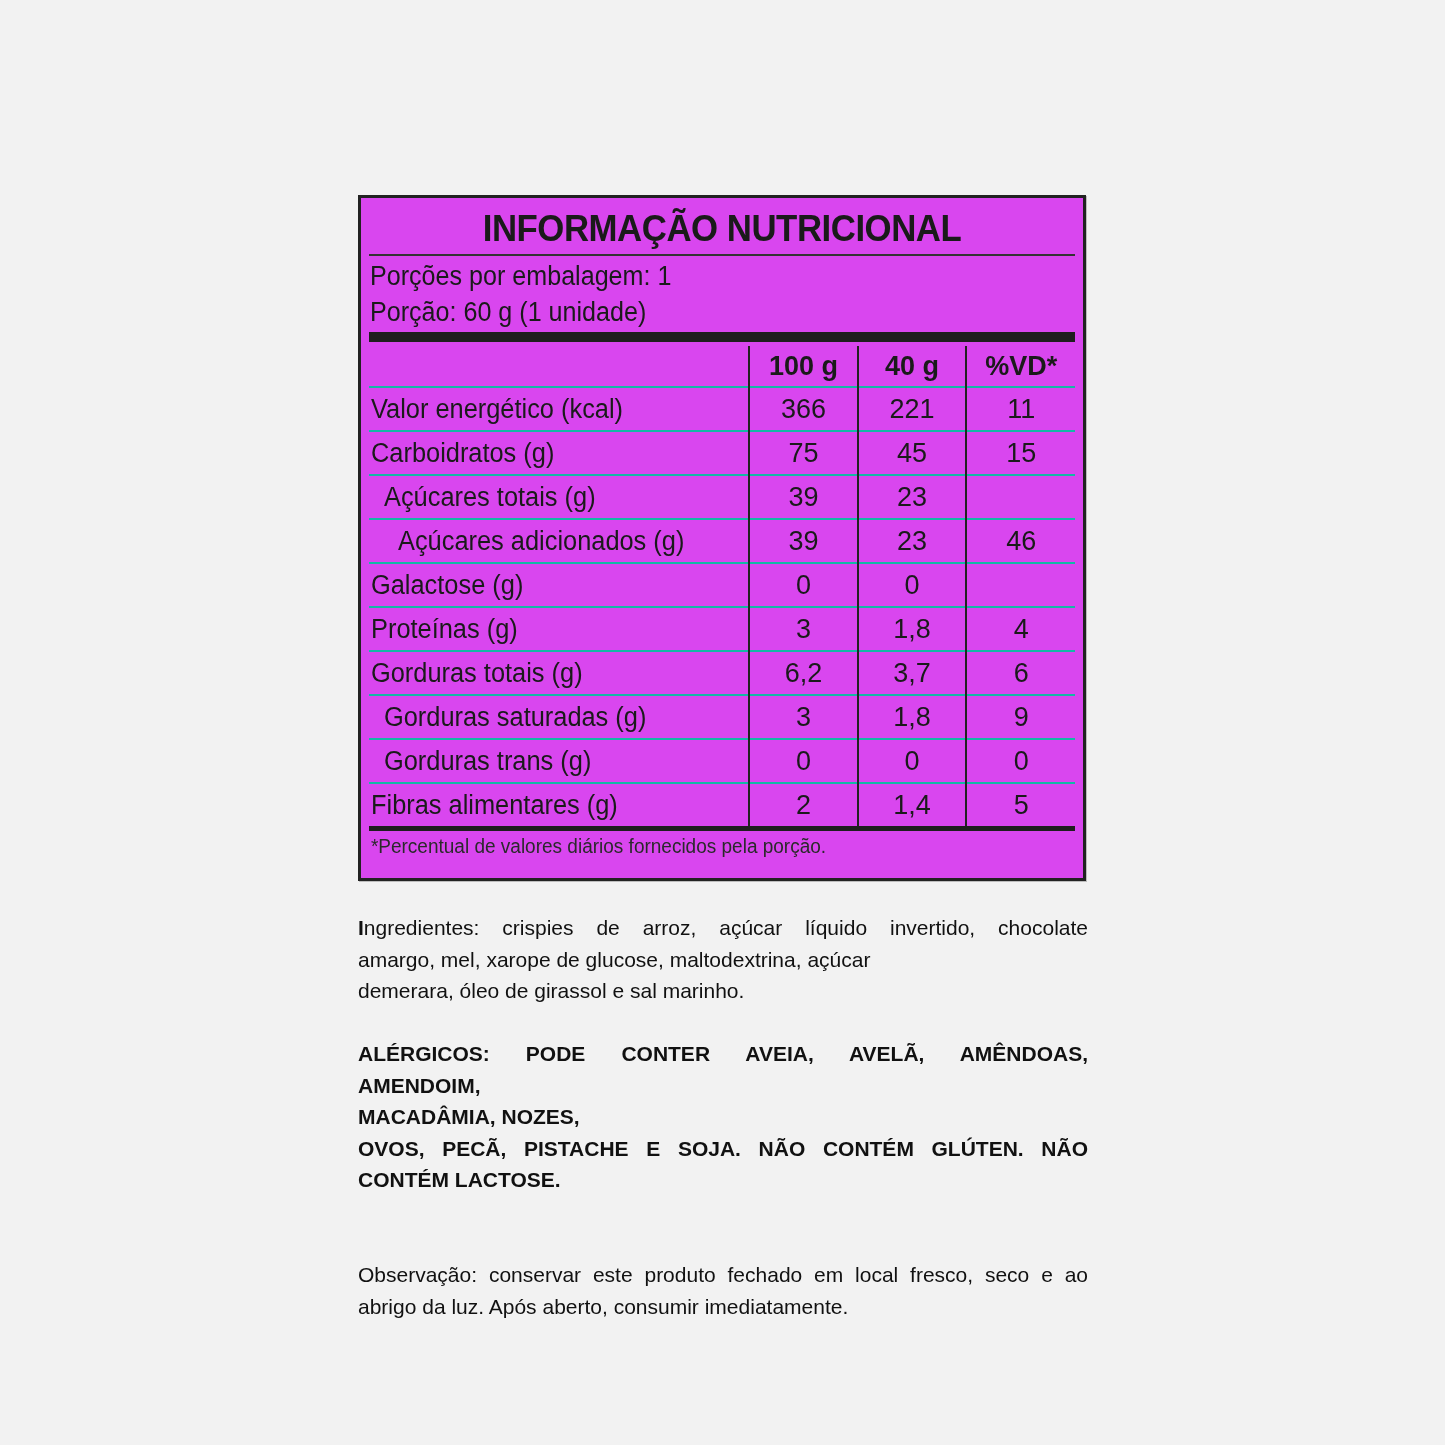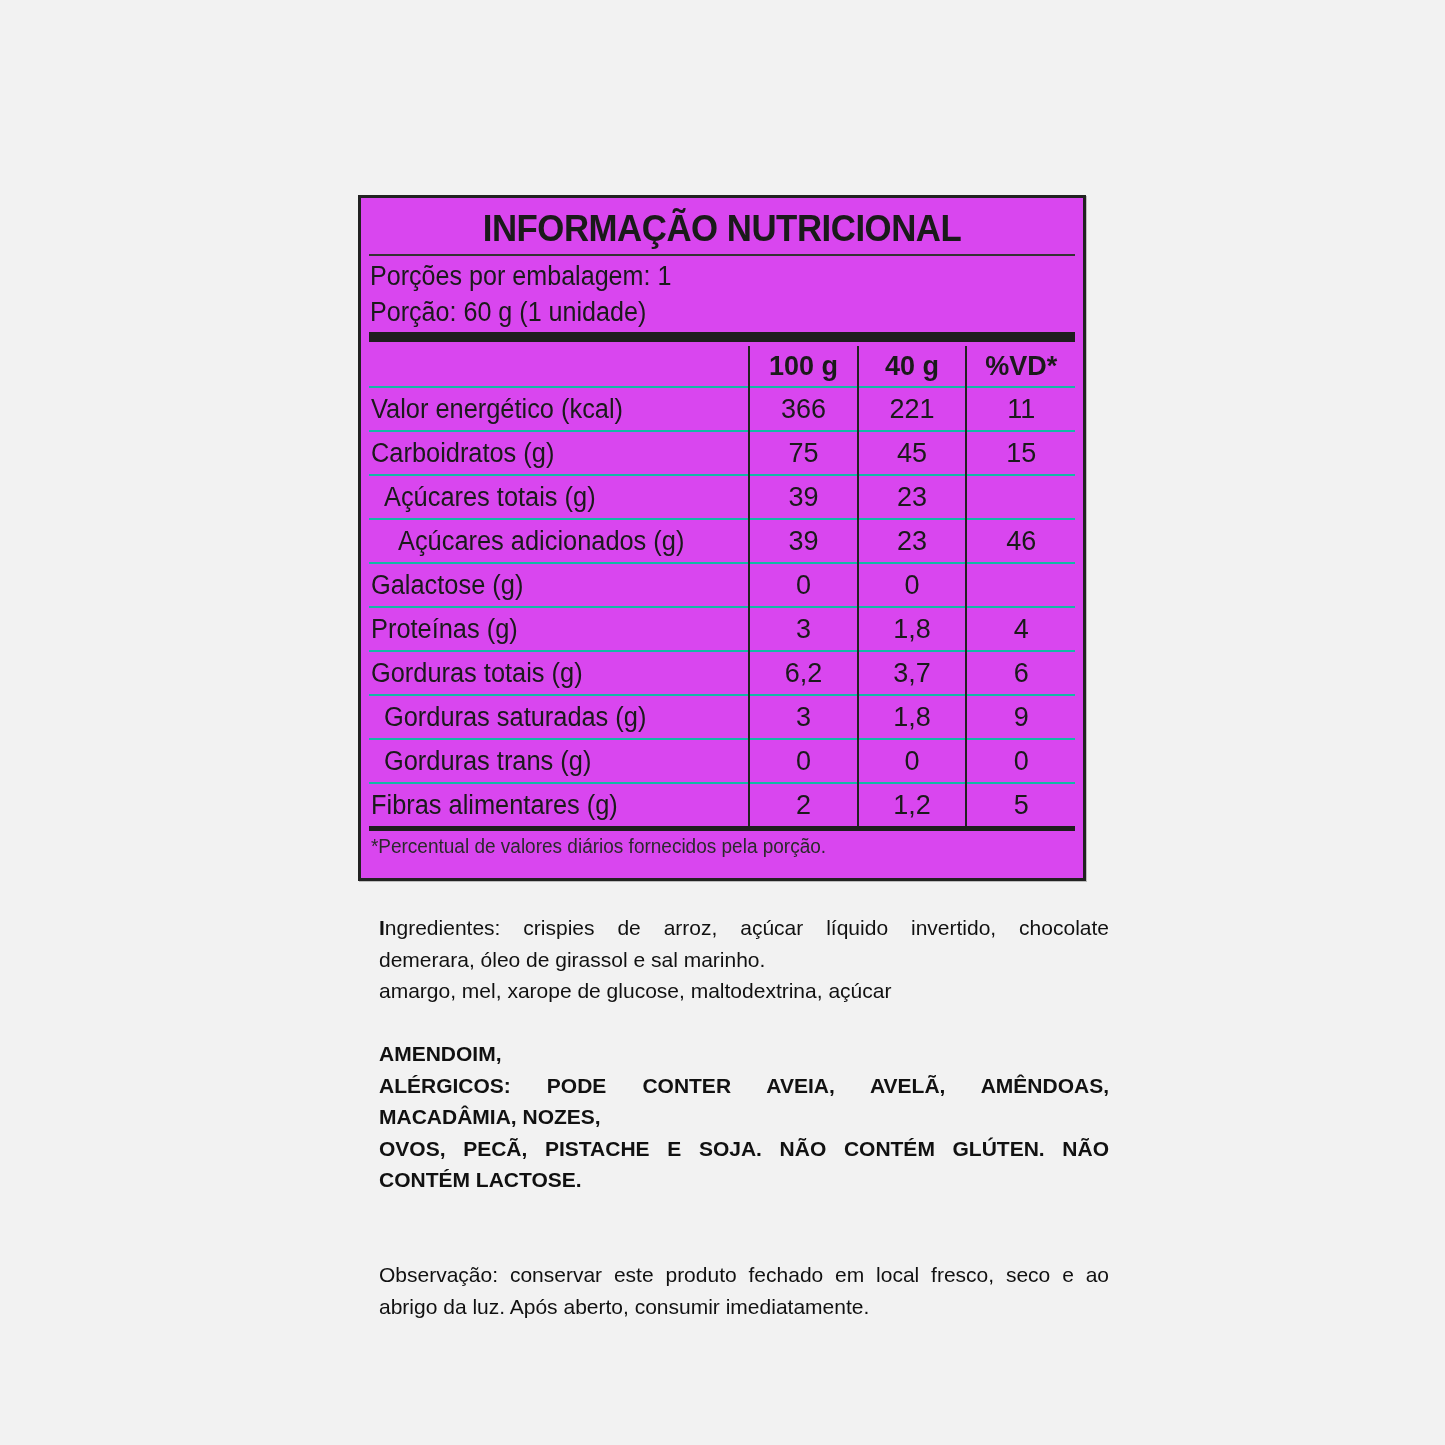--- a/index.html
+++ b/index.html
@@ -114,21 +114,21 @@
       line-height: 30px;
       color: #2a2a2a;
       padding-left: 2px;
       transform-origin: left;
       transform: scaleX(0.95);
       white-space: nowrap;
     }
 
     .text-block {
       position: absolute;
-      left: 379px;
+      left: 358px;
       width: 730px;
       font-size: 21px;
       line-height: 31.5px;
       color: #111;
       text-align: justify;
     }
     .ingredients { top: 912px; }
     .allergens { top: 1038px; font-weight: bold; }
     .observation { top: 1259px; }
     .line {
@@ -218,39 +218,39 @@
         </tr>
         <tr class="row">
           <td class="name indent-1"><span>Gorduras trans (g)</span></td>
           <td class="val">0</td>
           <td class="val">0</td>
           <td class="val">0</td>
         </tr>
         <tr class="row">
           <td class="name"><span>Fibras alimentares (g)</span></td>
           <td class="val">2</td>
-          <td class="val">1,2</td>
+          <td class="val">1,4</td>
           <td class="val">5</td>
         </tr>
       </tbody>
     </table>
     <div class="bottom-rule"></div>
     <div class="footnote">*Percentual de valores diários fornecidos pela porção.</div>
   </div>
 </div>
 
 <div class="text-block ingredients">
   <span class="line"><span class="ing-lead">I</span><span>ngredientes: crispies de arroz, açúcar líquido invertido, chocolate</span></span>
+  <span class="line last">amargo, mel, xarope de glucose, maltodextrina, açúcar</span>
   <span class="line last">demerara, óleo de girassol e sal marinho.</span>
-  <span class="line last">amargo, mel, xarope de glucose, maltodextrina, açúcar</span>
 </div>
 
 <div class="text-block allergens">
+  <span class="line">ALÉRGICOS: PODE CONTER AVEIA, AVELÃ, AMÊNDOAS,</span>
   <span class="line last">AMENDOIM,</span>
-  <span class="line">ALÉRGICOS: PODE CONTER AVEIA, AVELÃ, AMÊNDOAS,</span>
   <span class="line last">MACADÂMIA, NOZES,</span>
   <span class="line">OVOS, PECÃ, PISTACHE E SOJA. NÃO CONTÉM GLÚTEN. NÃO</span>
   <span class="line last">CONTÉM LACTOSE.</span>
 </div>
 
 <div class="text-block observation">
   <span class="line">Observação: conservar este produto fechado em local fresco, seco e ao</span>
   <span class="line last">abrigo da luz. Após aberto, consumir imediatamente.</span>
 </div>
 

